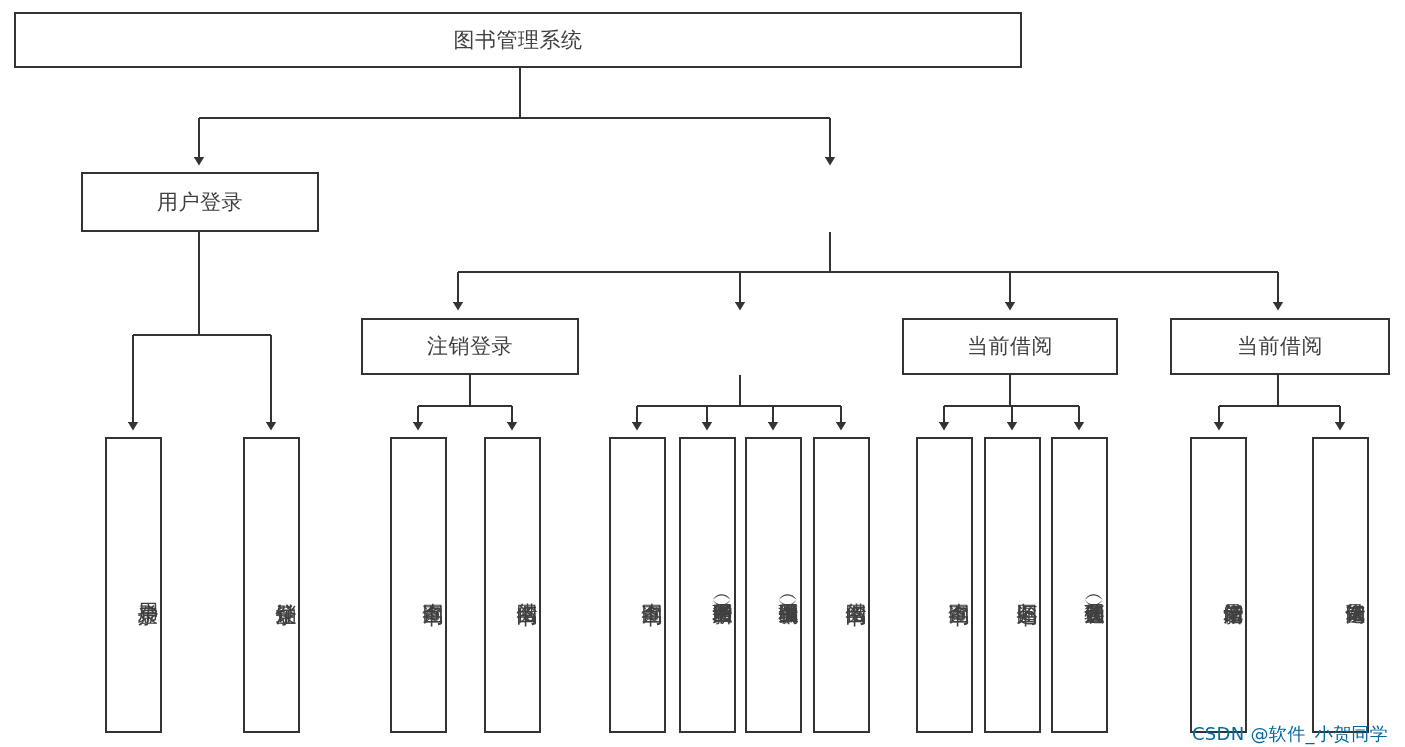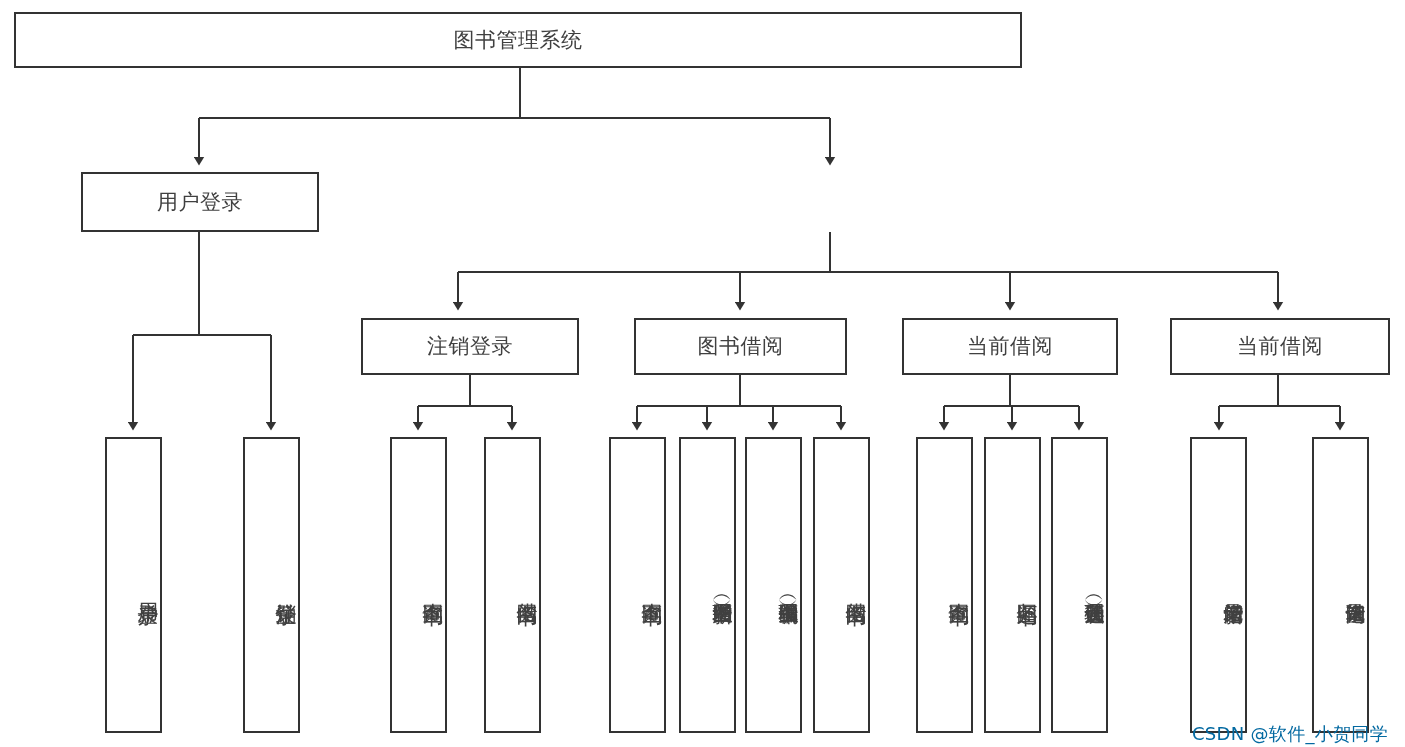--- a/index.html
+++ b/index.html
@@ -128,23 +128,20 @@
     <span class="label">图书管理系统</span>
   </div>
 
   <div class="node horiz" style="left:81px; top:172px; width:238px; height:60px;">
     <span class="label">用户登录</span>
   </div>
 
   <div class="node horiz" style="left:361px; top:318px; width:218px; height:57px;">
     <span class="label">注销登录</span>
   </div>
-  <div class="node horiz" style="left:634px; top:318px; width:213px; height:57px;">
-    <span class="label">图书借阅</span>
-  </div>
   <div class="node horiz" style="left:902px; top:318px; width:216px; height:57px;align-items:center;">
     <span class="label">当前借阅</span>
   </div>
   <div class="node horiz" style="left:1170px; top:318px; width:220px; height:57px;">
     <span class="label">当前借阅</span>
   </div>
 
   <div class="node vert" style="left:105px; top:437px; width:57px; height:296px;">
     <span class="label">用户登录</span>
   </div>

